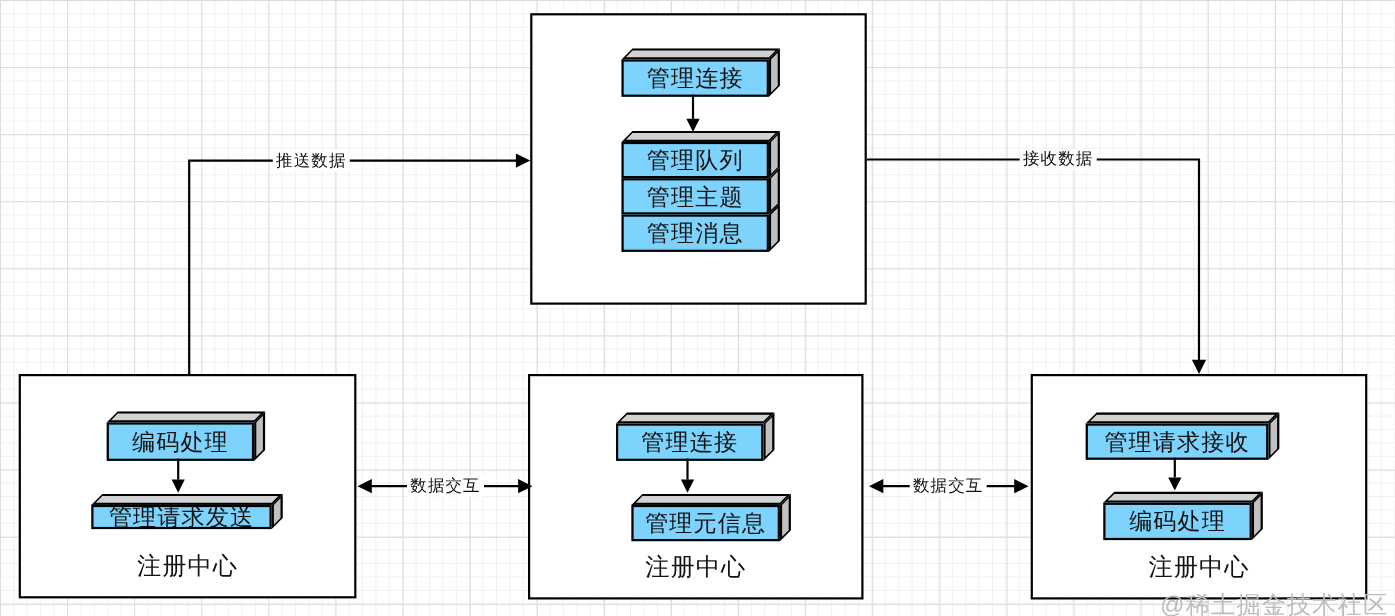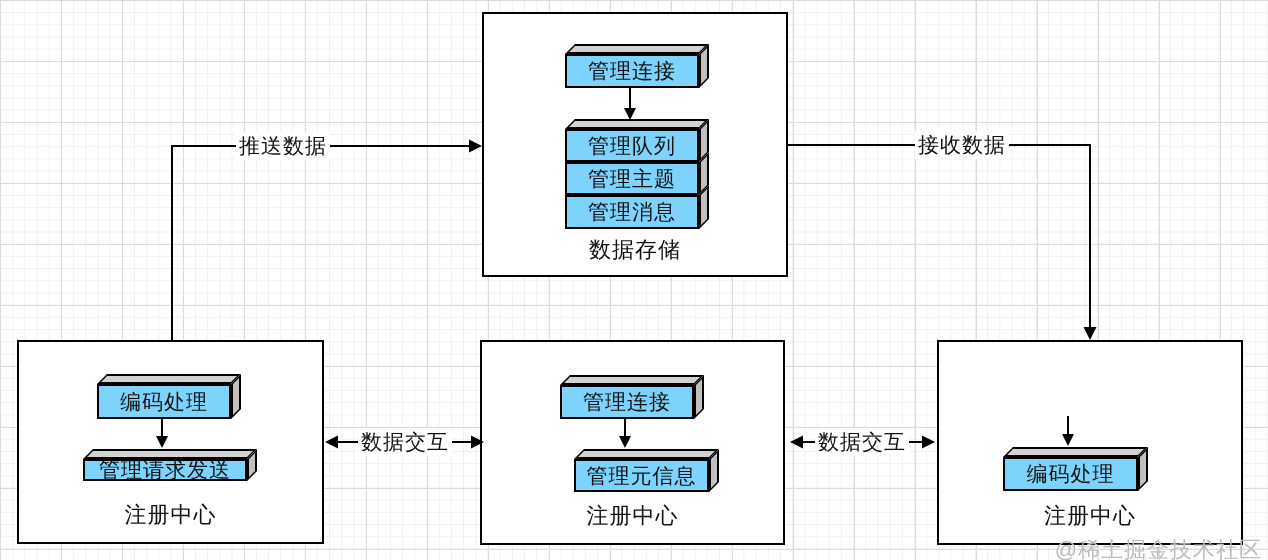--- a/index.html
+++ b/index.html
@@ -34,21 +34,21 @@
     background:#d2d2d2; border:2px solid #000; box-sizing:border-box;
     transform:skewX(-45deg); transform-origin:0 100%;
   }
   .cube .face-side {
     position:absolute; right:0; top:10px; width:10px; height:calc(100% - 10px);
     background:#c0c0c0; border:2px solid #000; box-sizing:border-box;
     transform:skewY(-45deg); transform-origin:0 0;
   }
   .edge-label {
     position:absolute; transform:translate(-50%,-50%);
-    background:#ffffff; padding:0 3px; font-size:21px; color:#111;
+    background:#ffffff; padding:0 3px; font-size:15px; color:#111;
     letter-spacing:1px; white-space:nowrap; z-index:30;
   }
   .wire-layer {
     position:absolute; left:0; top:0; width:1268px; height:560px;
     pointer-events:none; z-index:20;
   }
   .watermark {
     position:absolute; top:535px; right:6px; font-size:22px;
     color:#bdbdbd; letter-spacing:1px; z-index:40;
   }
@@ -70,21 +70,20 @@
       <div class="face-front">管理队列</div>
     </div>
     <div class="cube" style="left:81px; top:171px; width:144px; height:44px;">
       <div class="face-side"></div>
       <div class="face-front">管理消息</div>
     </div>
     <div class="cube" style="left:81px; top:138px; width:144px; height:43px;">
       <div class="face-side"></div>
       <div class="face-front">管理主题</div>
     </div>
-    <div class="node-title" style="bottom:10px;">数据存储</div>
   </div>
 
   <div class="container" style="left:17px; top:340px; width:307px; height:204px;">
     <div class="cube" style="left:78px; top:32px; width:144px; height:45px;">
       <div class="face-top"></div>
       <div class="face-side"></div>
       <div class="face-front">编码处理</div>
     </div>
     <div class="cube" style="left:64px; top:107px; width:174px; height:32px;">
       <div class="face-top"></div>
@@ -102,20 +101,25 @@
     </div>
     <div class="cube" style="left:92px; top:107px; width:145px; height:43px;">
       <div class="face-top"></div>
       <div class="face-side"></div>
       <div class="face-front">管理元信息</div>
     </div>
     <div class="node-title" style="bottom:12px;">注册中心</div>
   </div>
 
   <div class="container" style="left:937px; top:340px; width:306px; height:205px;">
+    <div class="cube" style="left:48px; top:33px; width:176px; height:43px;">
+      <div class="face-top"></div>
+      <div class="face-side"></div>
+      <div class="face-front">管理请求接收</div>
+    </div>
     <div class="cube" style="left:64px; top:105px; width:145px; height:44px;">
       <div class="face-top"></div>
       <div class="face-side"></div>
       <div class="face-front">编码处理</div>
     </div>
     <div class="node-title" style="bottom:12px;">注册中心</div>
   </div>
 
   <svg class="wire-layer" viewBox="0 0 1268 560">
 

